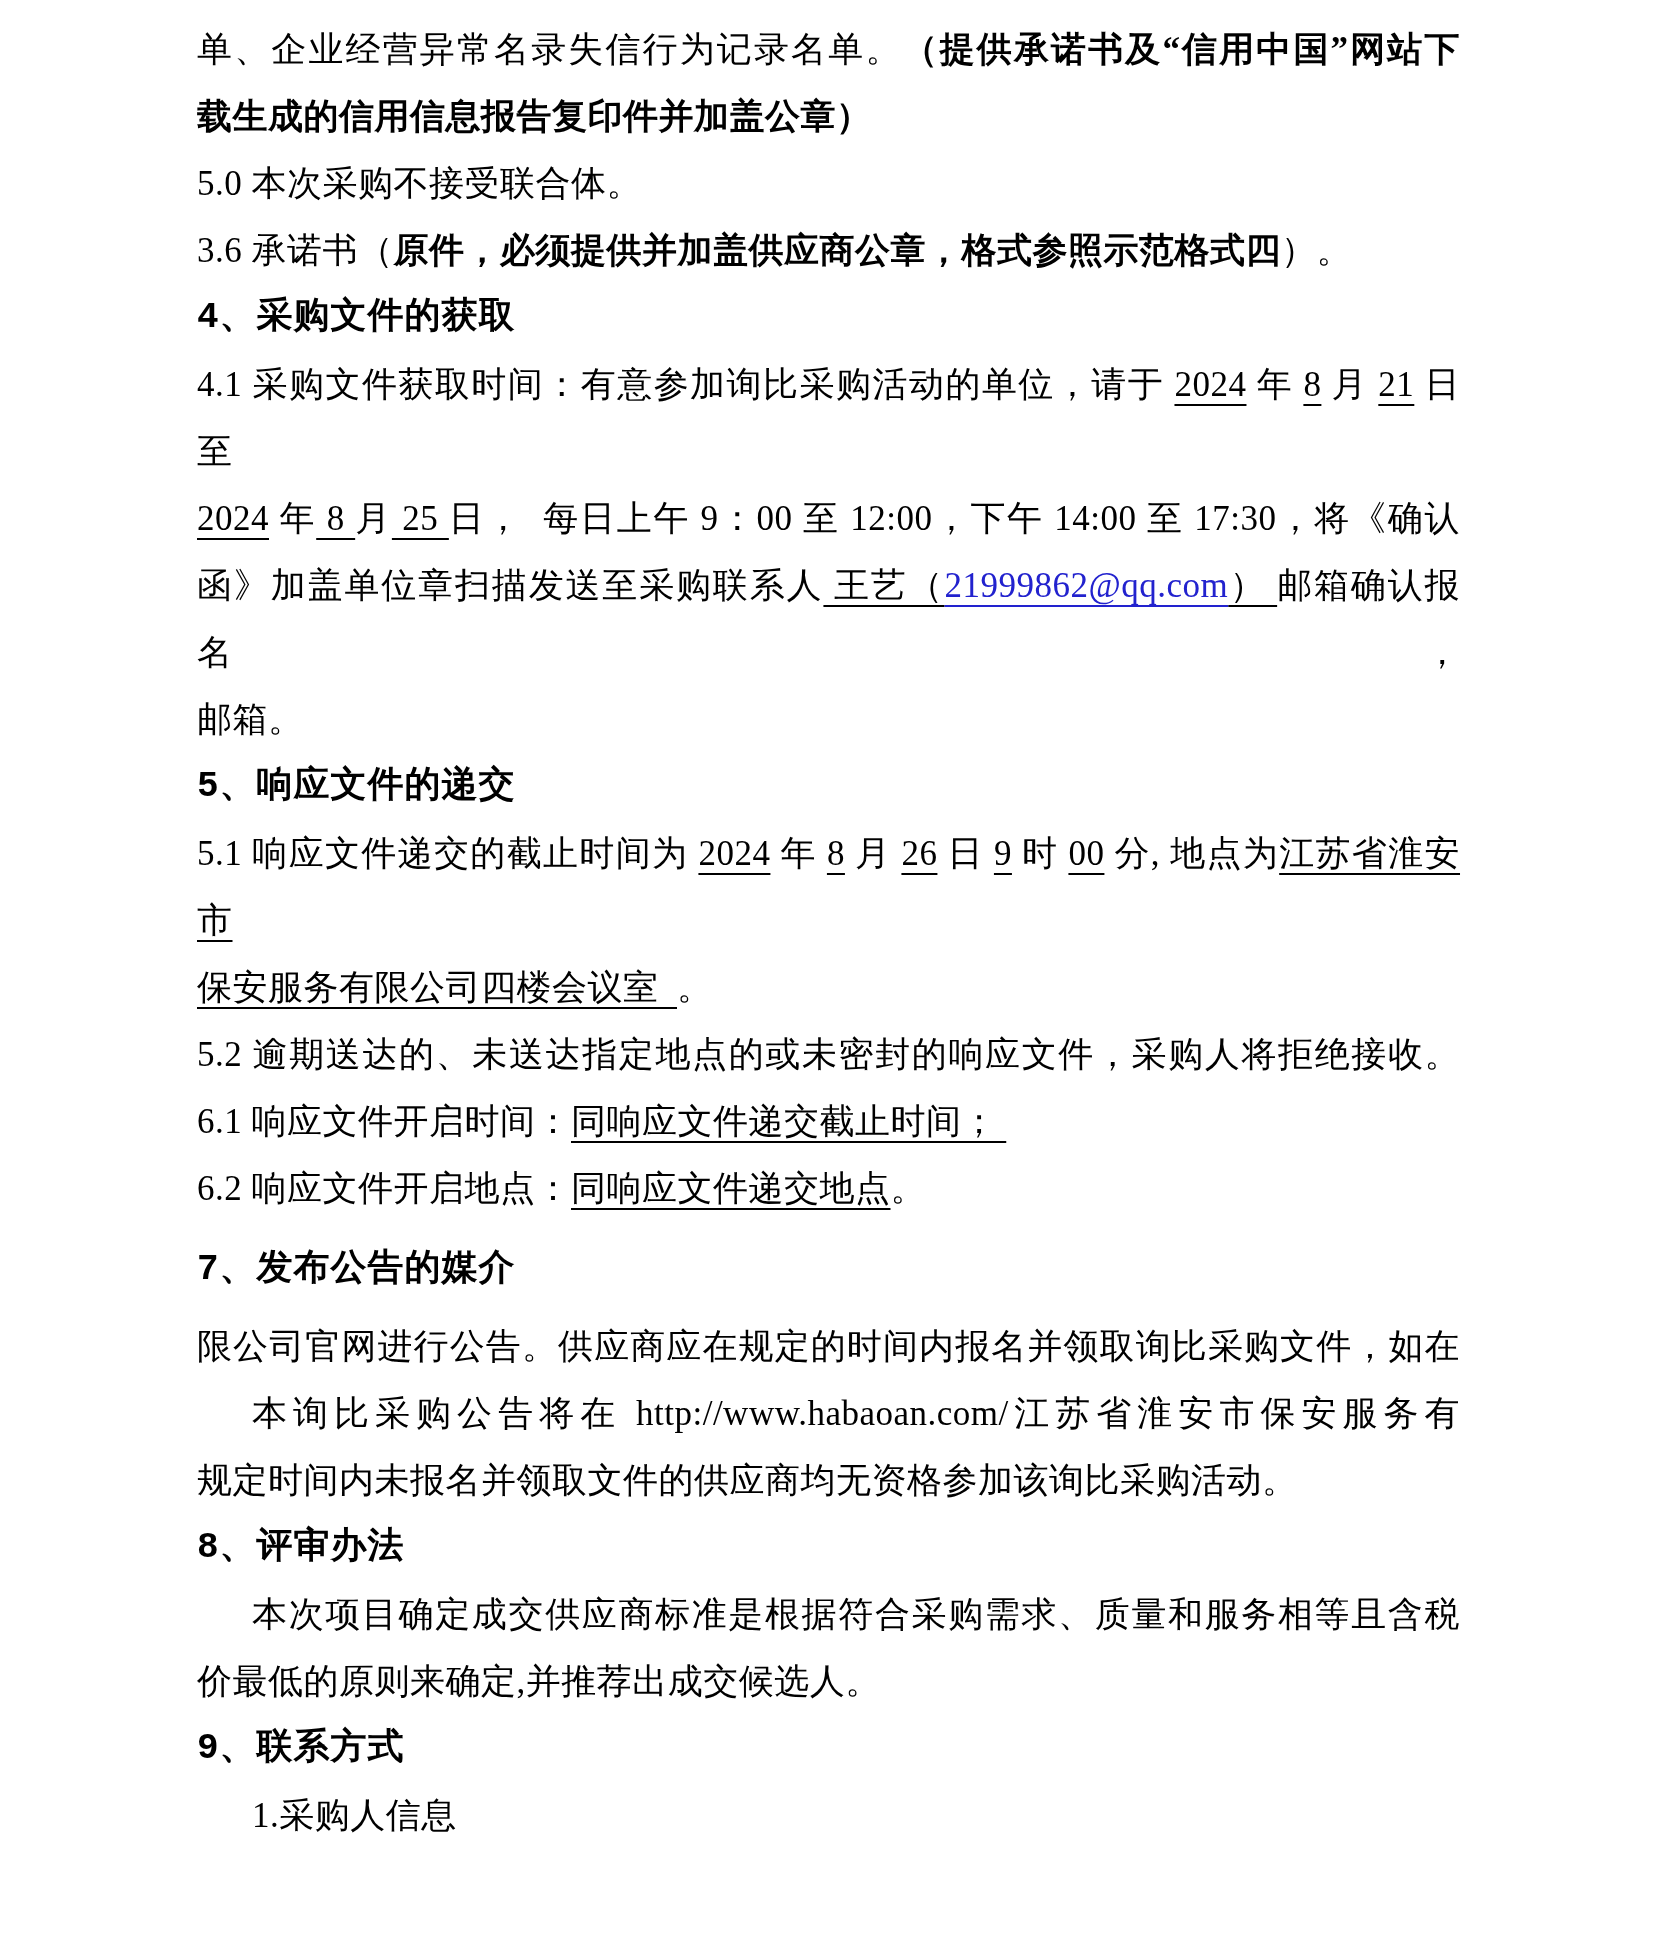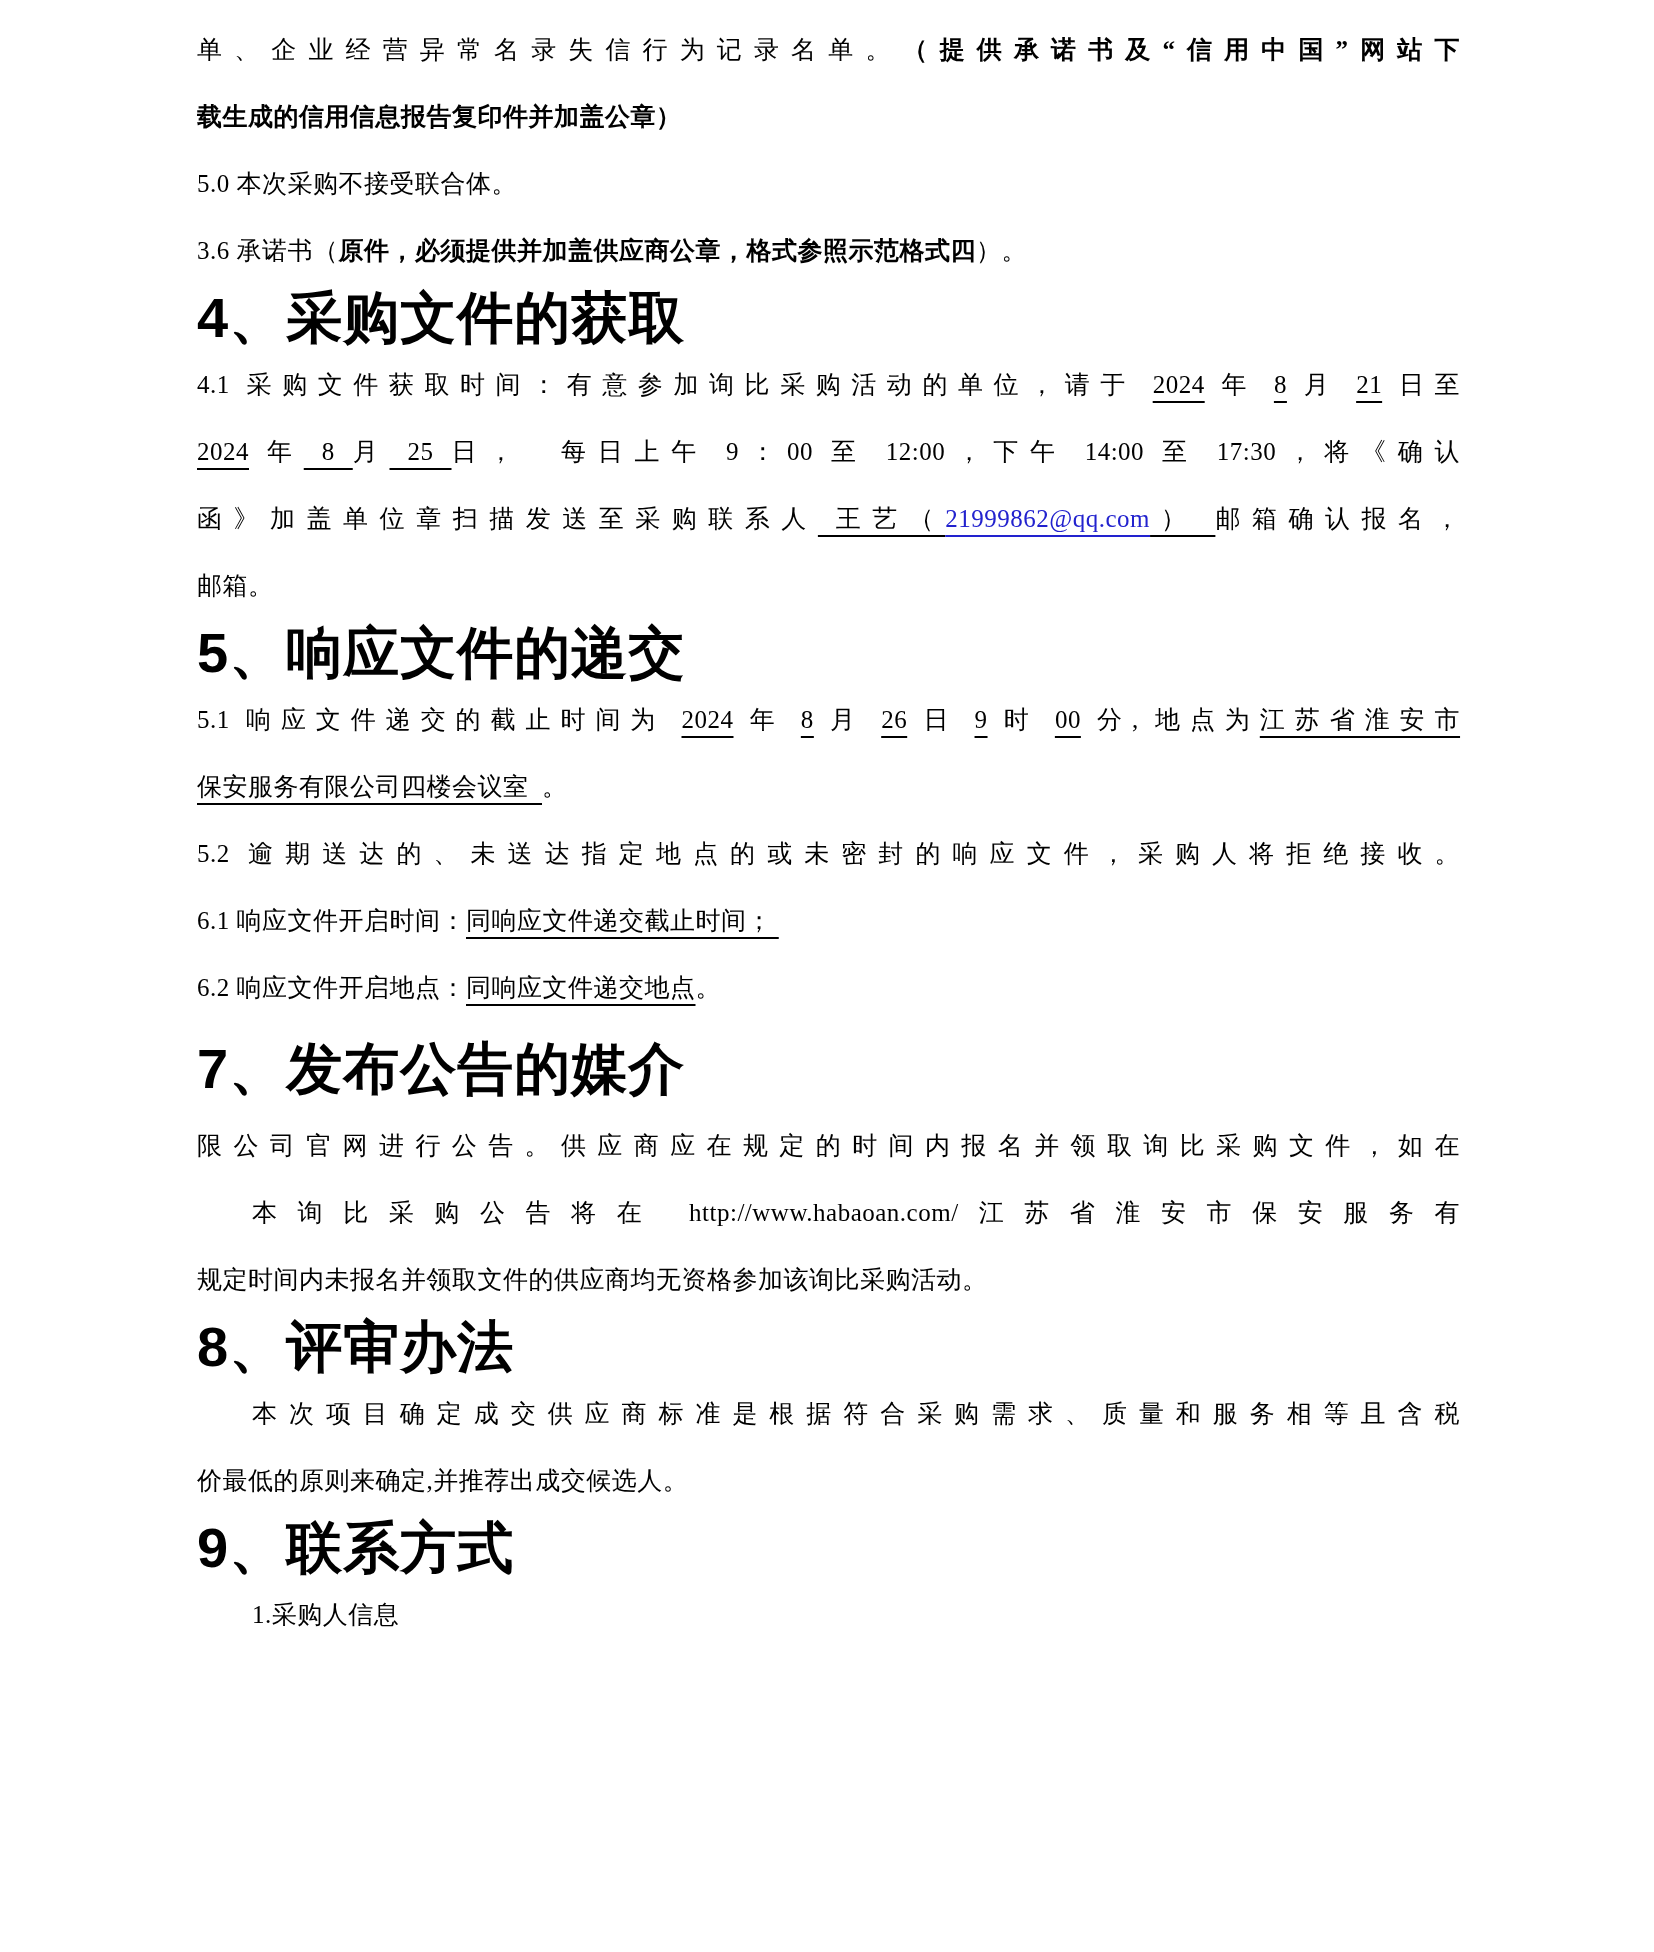--- a/index.html
+++ b/index.html
@@ -10,33 +10,33 @@
     color:var(--ink,#000000);
     font-family:"Liberation Serif","DejaVu Serif",serif;
   }
   .page{
     box-sizing:border-box;
     width:1654px;
     min-height:1952px;
     padding:16px 194px 20px 197px;
   }
   .line{
-    font-size:25px;
+    font-size:35px;
     line-height:67px;
     white-space:pre-wrap;
     letter-spacing:0.5px;
   }
   .j{
     text-align:justify;
     text-align-last:justify;
   }
   .h{
-    font-family:Liberation Sans, sans-serif;
+    font-family:Liberation Mono, monospace;
     font-weight:700;
-    font-size:56px;
+    font-size:36px;
     line-height:67px;
     letter-spacing:1px;
   }
   .h7gap{ margin-top:14px; margin-bottom:10px; }
   .indent{ padding-left:55px; }
   .b{ font-weight:700; }
   .u{
     text-decoration:underline;
     text-underline-offset:8px;
     text-decoration-thickness:2px;

